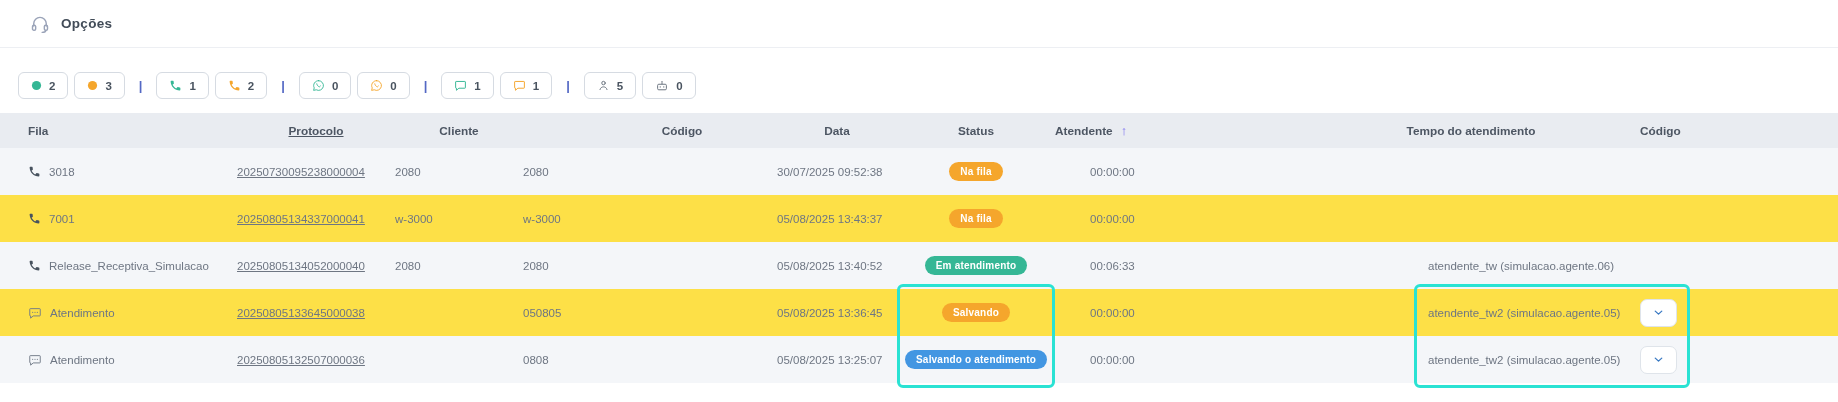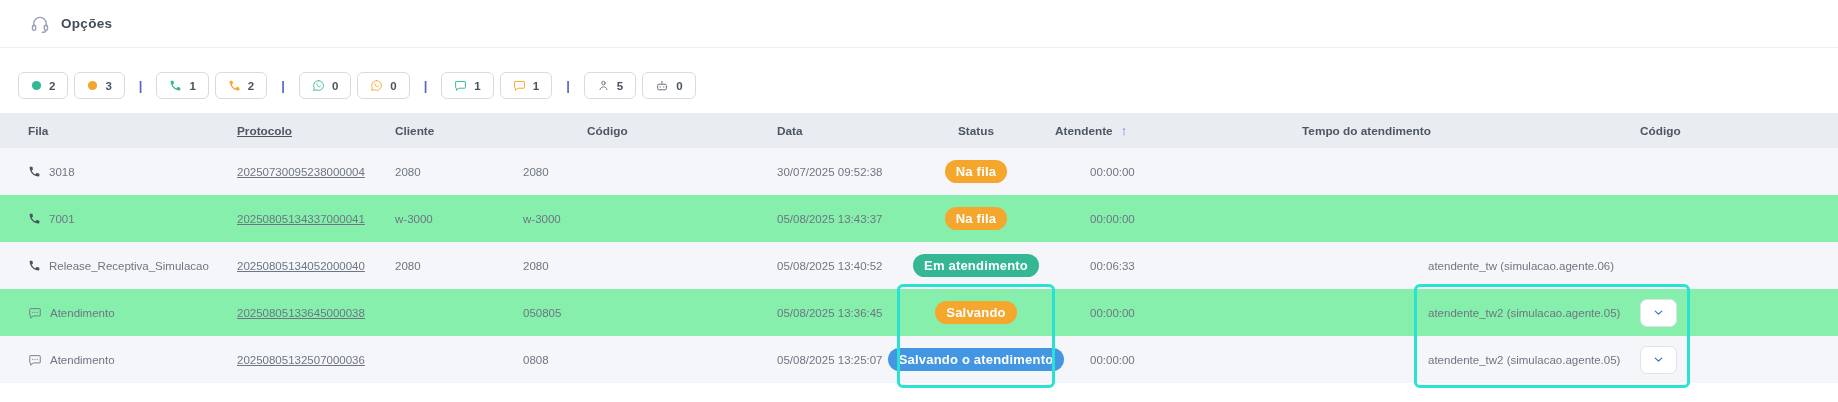--- a/index.html
+++ b/index.html
@@ -13,42 +13,42 @@
   
   .toolbar{display:flex;align-items:center;margin:24px 0 0 18px;gap:6px;}
   .cbadge{display:flex;align-items:center;gap:7px;height:27px;padding:0 12px;border:1px solid #d6dbe2;border-radius:6px;background:#fff;box-sizing:border-box;cursor:pointer;}
   .cbadge .cicon{display:flex;align-items:center;}
   .cbadge .val{font-size:11.5px;font-weight:600;color:#49535f;}
   .sep{color:#5468c4;font-size:13px;font-weight:600;margin:0 8px;}
 
   
   .table{margin-top:14px;}
   .thead{display:flex;align-items:center;height:35px;background:#e9ecf1;}
-  .th{font-size:11.8px;font-weight:700;color:#4d5663;white-space:nowrap;box-sizing:border-box;}
-  .tr{display:flex;align-items:center;height:47px;background:#86efac;}
+  .th{font-size:11.8px;font-weight:700;color:#4d5663;white-space:nowrap;box-sizing:border-box;text-align:center;}
+  .tr{display:flex;align-items:center;height:47px;background:#fde047;}
   .tr.stripe{background:#f4f6f9;}
   .td{font-size:11.5px;color:#6e7683;white-space:nowrap;box-sizing:border-box;}
 
   .col-fila{width:237px;padding-left:28px;display:flex;align-items:center;gap:8px;}
   .col-protocolo{width:158px;text-decoration:underline;}
   .col-cliente{width:128px;}
   .col-codigo{width:254px;}
   .th.col-codigo{padding-left:64px;}
   .col-data{width:120px;}
   .col-status{width:158px;display:flex;justify-content:center;}
   .col-tempo{width:373px;padding-left:35px;}
   .col-atendente{width:212px;display:flex;align-items:center;gap:8px;}
   .col-opcoes{width:198px;display:flex;align-items:center;}
 
   .fila-icon-phone{color:#47525e;display:flex;align-items:center;}
   .fila-icon-chat{color:#707a87;display:flex;align-items:center;}
 
   .sort-arrow{font-size:13px;font-weight:bold;color:#7a6ff0;}
 
-  .sbadge{display:inline-block;padding:4px 11px;border-radius:20px;color:#fff;font-size:13px;font-weight:600;letter-spacing:.2px;white-space:nowrap;}
+  .sbadge{display:inline-block;padding:4px 11px;border-radius:20px;color:#fff;font-size:10px;font-weight:600;letter-spacing:.2px;white-space:nowrap;}
 
   .opt-btn{width:37px;height:28px;border:1px solid #dfe4ea;border-radius:7px;background:#fff;display:flex;align-items:center;justify-content:center;cursor:pointer;box-sizing:border-box;padding:0;}
 
   
   .hl{position:absolute;border:3px solid #2ae2d3;border-radius:6px;box-sizing:border-box;pointer-events:none;background:transparent;}
   .hl1{left:897px;top:284px;width:158px;height:104px;}
   .hl2{left:1414px;top:284px;width:276px;height:104px;}
 </style>
 </head>
 <body>

